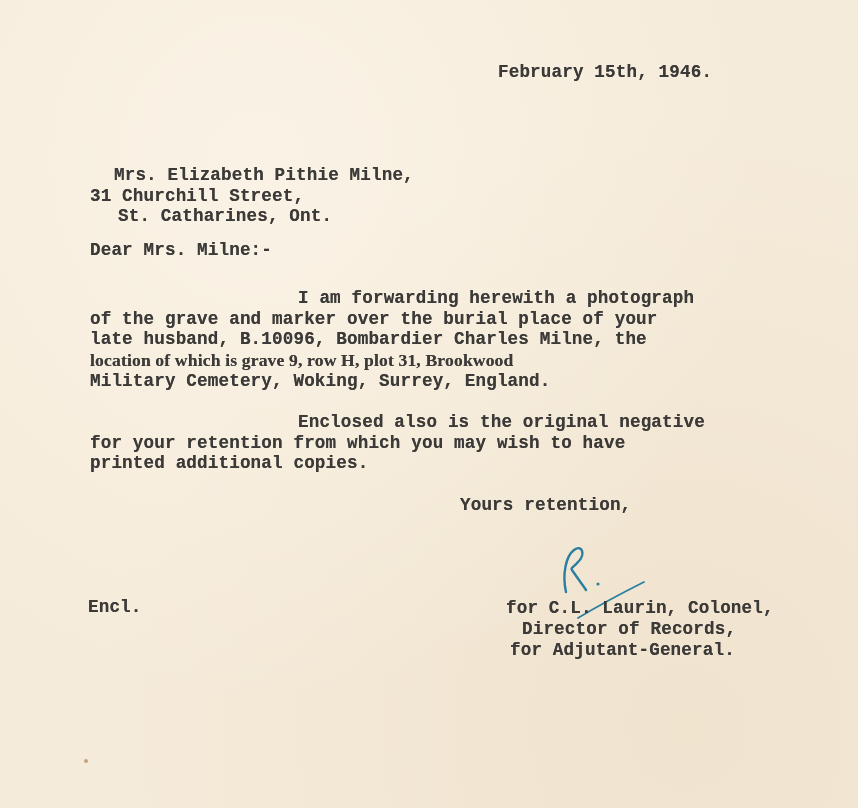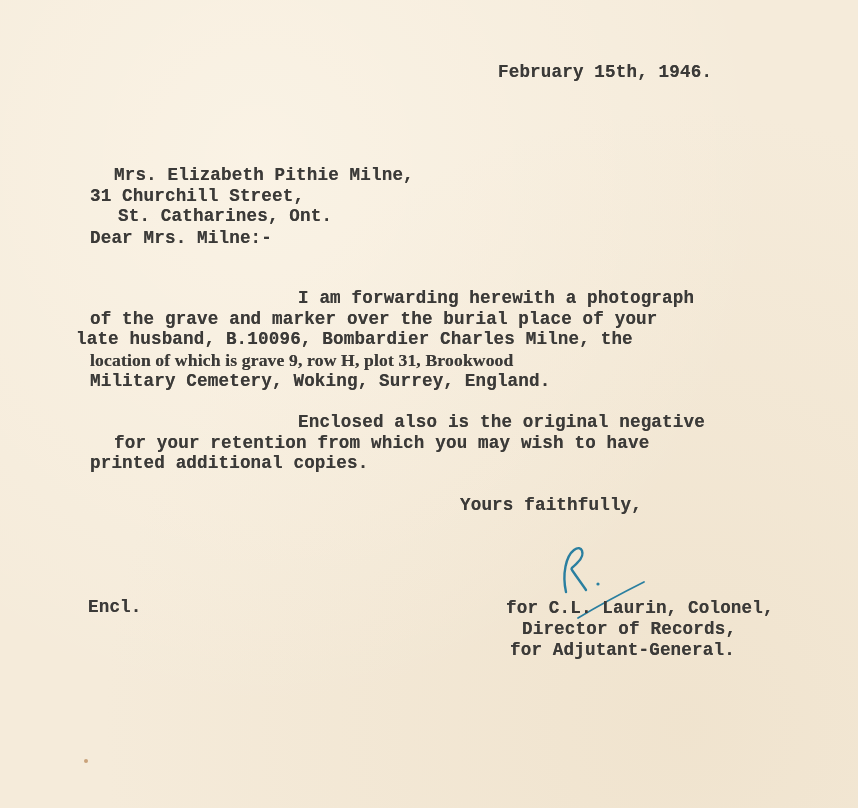--- a/index.html
+++ b/index.html
@@ -53,37 +53,37 @@
 <div class="paper"></div>
 
 <div class="line" style="left:450px; top:62px;margin-left:48px;">February 15th, 1946.</div>
 
 <div>
   <div class="line" style="left:90px; top:165px;padding-left:24px;">Mrs. Elizabeth Pithie Milne,</div>
   <div class="line" style="left:90px; top:186px;">31 Churchill Street,</div>
   <div class="line" style="left:90px; top:206px;margin-left:28px;">St. Catharines, Ont.</div>
 </div>
 
-<div class="line" style="left:90px; top:228px;">Dear Mrs. Milne:-</div>
+<div class="line" style="left:90px; top:240px;">Dear Mrs. Milne:-</div>
 
 <div>
   <div class="line" style="left:298px; top:288px;">I am forwarding herewith a photograph</div>
   <div class="line" style="left:90px; top:309px;">of the grave and marker over the burial place of your</div>
-  <div class="line" style="left:76px; top:329px;">late husband, B.10096, Bombardier Charles Milne, the</div>
+  <div class="line" style="left:90px; top:329px;">late husband, B.10096, Bombardier Charles Milne, the</div>
   <div class="line" style="left:90px; top:350px;font-family:Liberation Serif, serif;">location of which is grave 9, row H, plot 31, Brookwood</div>
   <div class="line" style="left:90px; top:371px;">Military Cemetery, Woking, Surrey, England.</div>
 </div>
 
 <div>
   <div class="line" style="left:298px; top:412px;">Enclosed also is the original negative</div>
-  <div class="line" style="left:90px; top:433px;margin-left:24px;">for your retention from which you may wish to have</div>
+  <div class="line" style="left:90px; top:433px;">for your retention from which you may wish to have</div>
   <div class="line" style="left:90px; top:453px;">printed additional copies.</div>
 </div>
 
-<div class="line" style="left:460px; top:495px;">Yours faithfully,</div>
+<div class="line" style="left:460px; top:495px;">Yours retention,</div>
 
 <svg class="sig" viewBox="0 0 110 80">
   <path d="M18 52 C 14 34, 18 16, 26 10 C 34 4, 38 14, 30 22 C 26 27, 22 28, 24 30 C 28 36, 34 44, 38 50" fill="none" stroke="#2a7fa0" stroke-width="2.4" stroke-linecap="round"></path>
   <circle cx="50" cy="44" r="1.6" fill="#2a7fa0"></circle>
   <path d="M30 78 C 50 66, 72 54, 96 42" fill="none" stroke="#2a7fa0" stroke-width="1.8" stroke-linecap="round"></path>
 </svg>
 
 <div class="line" style="left:88px; top:597px;">Encl.</div>
 
 <div>

